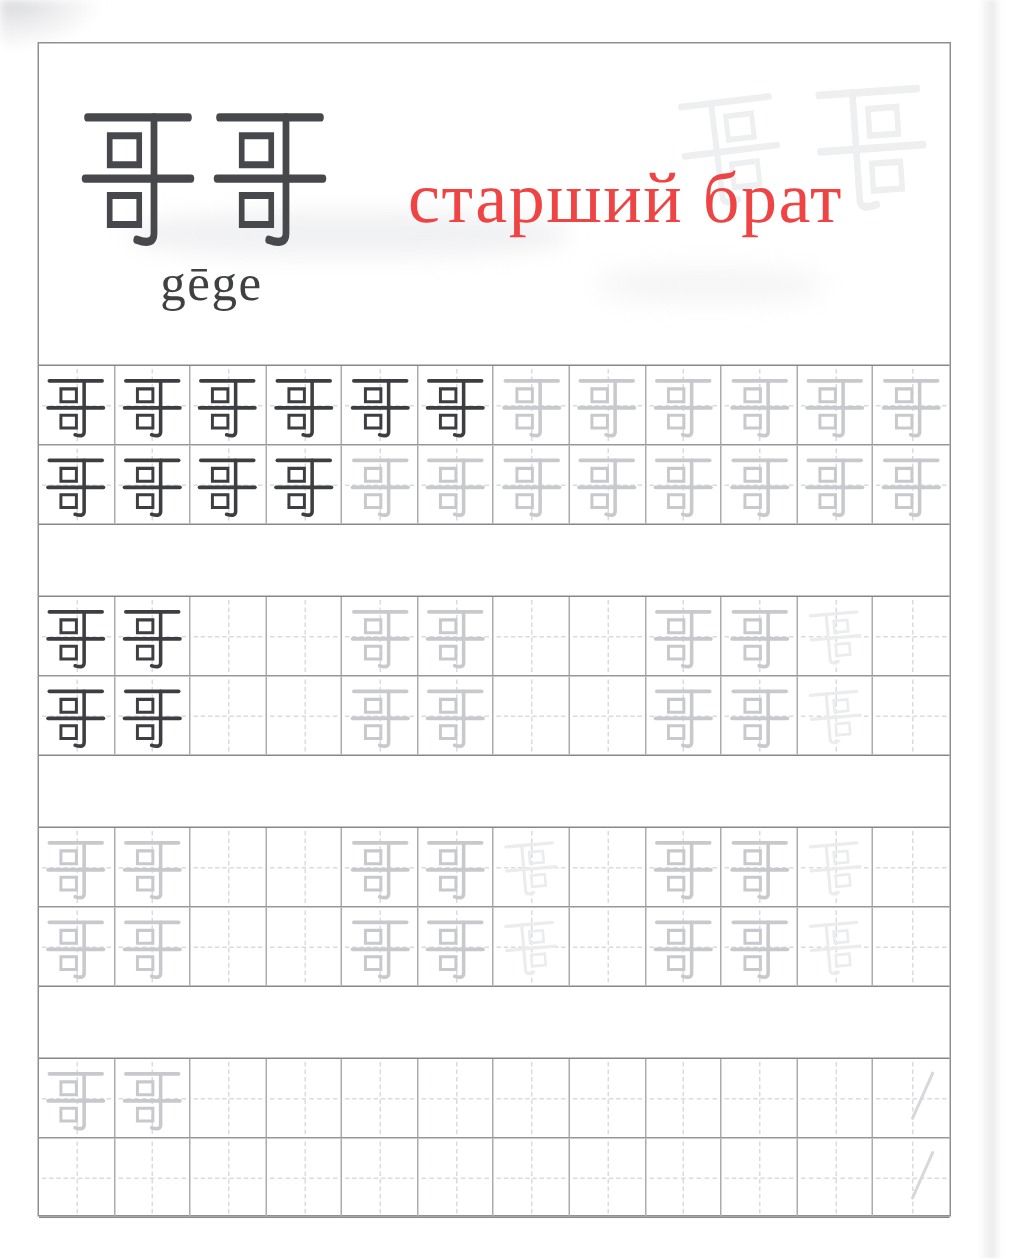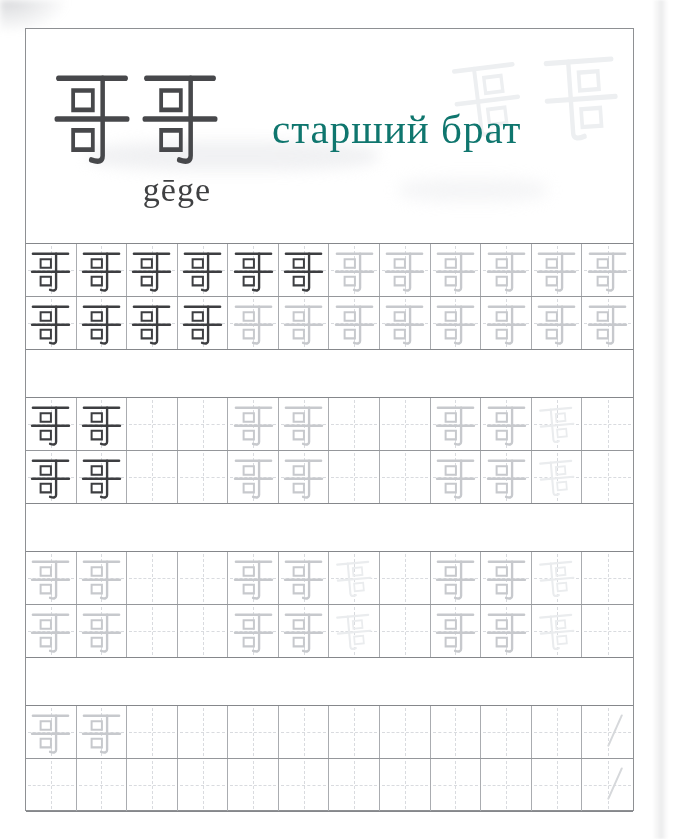--- a/index.html
+++ b/index.html
@@ -24,23 +24,23 @@
   .header{position:relative;height:214px;flex:none;}
   .smudge{position:absolute;background:#e7e8eb;border-radius:40%;}
   .smudge.s1{left:62px;top:112px;width:290px;height:30px;filter:blur(7px);opacity:.6;}
   .smudge.s2{left:372px;top:150px;width:150px;height:22px;filter:blur(8px);opacity:.45;}
   .ghost-char{position:absolute;color:#edeff1;}
   .ghost-char svg{display:block;}
   .ghost-char.g1{left:425px;top:28px;transform:scaleX(-1) rotate(7deg);}
   .ghost-char.g2{left:515px;top:20px;transform:scaleX(-1) rotate(4deg);}
   .hanzi-pair{position:absolute;left:25px;top:36px;display:flex;gap:6px;color:#47484b;}
   .hanzi-pair svg{display:block;}
-  .pinyin{position:absolute;left:45px;top:142px;width:140px;text-align:right;
+  .pinyin{position:absolute;left:45px;top:142px;width:140px;text-align:center;
     font-size:34px;color:#3f4042;letter-spacing:1px;}
-  .translation{position:absolute;left:246px;top:76px;font-size:41px;color:#0f766e;
+  .translation{position:absolute;left:246px;top:76px;font-size:48px;color:#ef4444;
     letter-spacing:1px;white-space:nowrap;}
   
   .block{height:107px;flex:none;display:flex;flex-direction:column;
     border-top:1px solid #85878b;border-bottom:1px solid #85878b;box-sizing:border-box;}
   .spacer{height:47px;flex:none;}
   .row{flex:1 1 0;display:grid;grid-template-columns:repeat(12,1fr);min-height:0;}
   .row:first-child{border-bottom:1px solid #95979b;}
   .cell{position:relative;border-right:1px solid #aaacb0;box-sizing:border-box;
     display:flex;align-items:center;justify-content:center;}
   .cell:last-child{border-right:none;}

